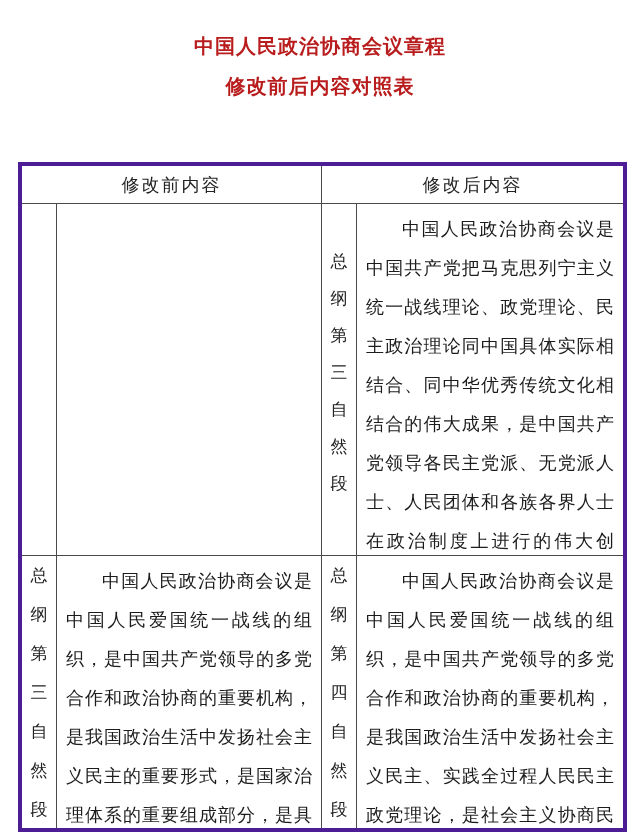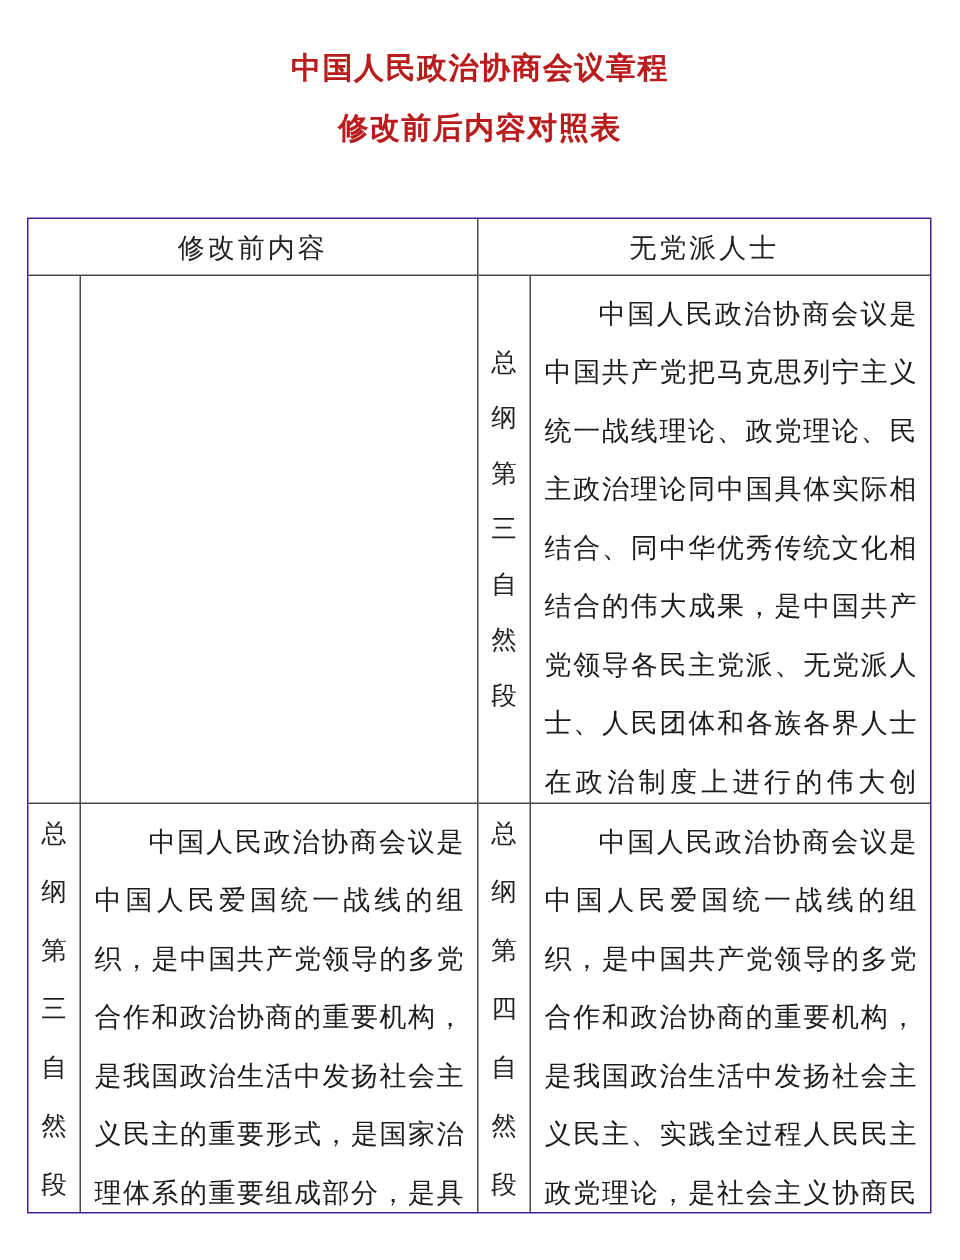--- a/index.html
+++ b/index.html
@@ -27,26 +27,26 @@
     line-height: 40px;
     font-weight: 700;
     letter-spacing: 1px;
     color: #b91c1c;
   }
   .title span { display: block; }
 
   .cmp-table {
     position: absolute;
     left: 18px;
-    top: 145px;
+    top: 162px;
     width: 601px;
     display: grid;
     grid-template-columns: 35px 265px 35px 266px;
     grid-template-rows: 38px 352px 272px;
-    border: 1px solid #4c1d95;
+    border: 4px solid #4c1d95;
     box-sizing: content-box;
   }
   .cell {
     box-sizing: border-box;
     overflow: hidden;
   }
   .b-r { border-right: 1px solid #4a4a4a; }
   .b-b { border-bottom: 1px solid #4a4a4a; }
 
   .head-cell {
@@ -101,21 +101,21 @@
 <div class="page">
 
   <h1 class="title">
     <span>中国人民政治协商会议章程</span>
     <span>修改前后内容对照表</span>
   </h1>
 
   <div class="cmp-table">
 
     <div class="cell head-cell span-left b-r b-b">修改前内容</div>
-    <div class="cell head-cell span-right b-b">无党派人士</div>
+    <div class="cell head-cell span-right b-b">修改后内容</div>
 
     <div class="cell label-cell label-center b-r b-b"></div>
     <div class="cell content-cell b-r b-b"></div>
     <div class="cell label-cell label-center b-r b-b">
         <div>总</div>
         <div>纲</div>
         <div>第</div>
         <div>三</div>
         <div>自</div>
         <div>然</div>

